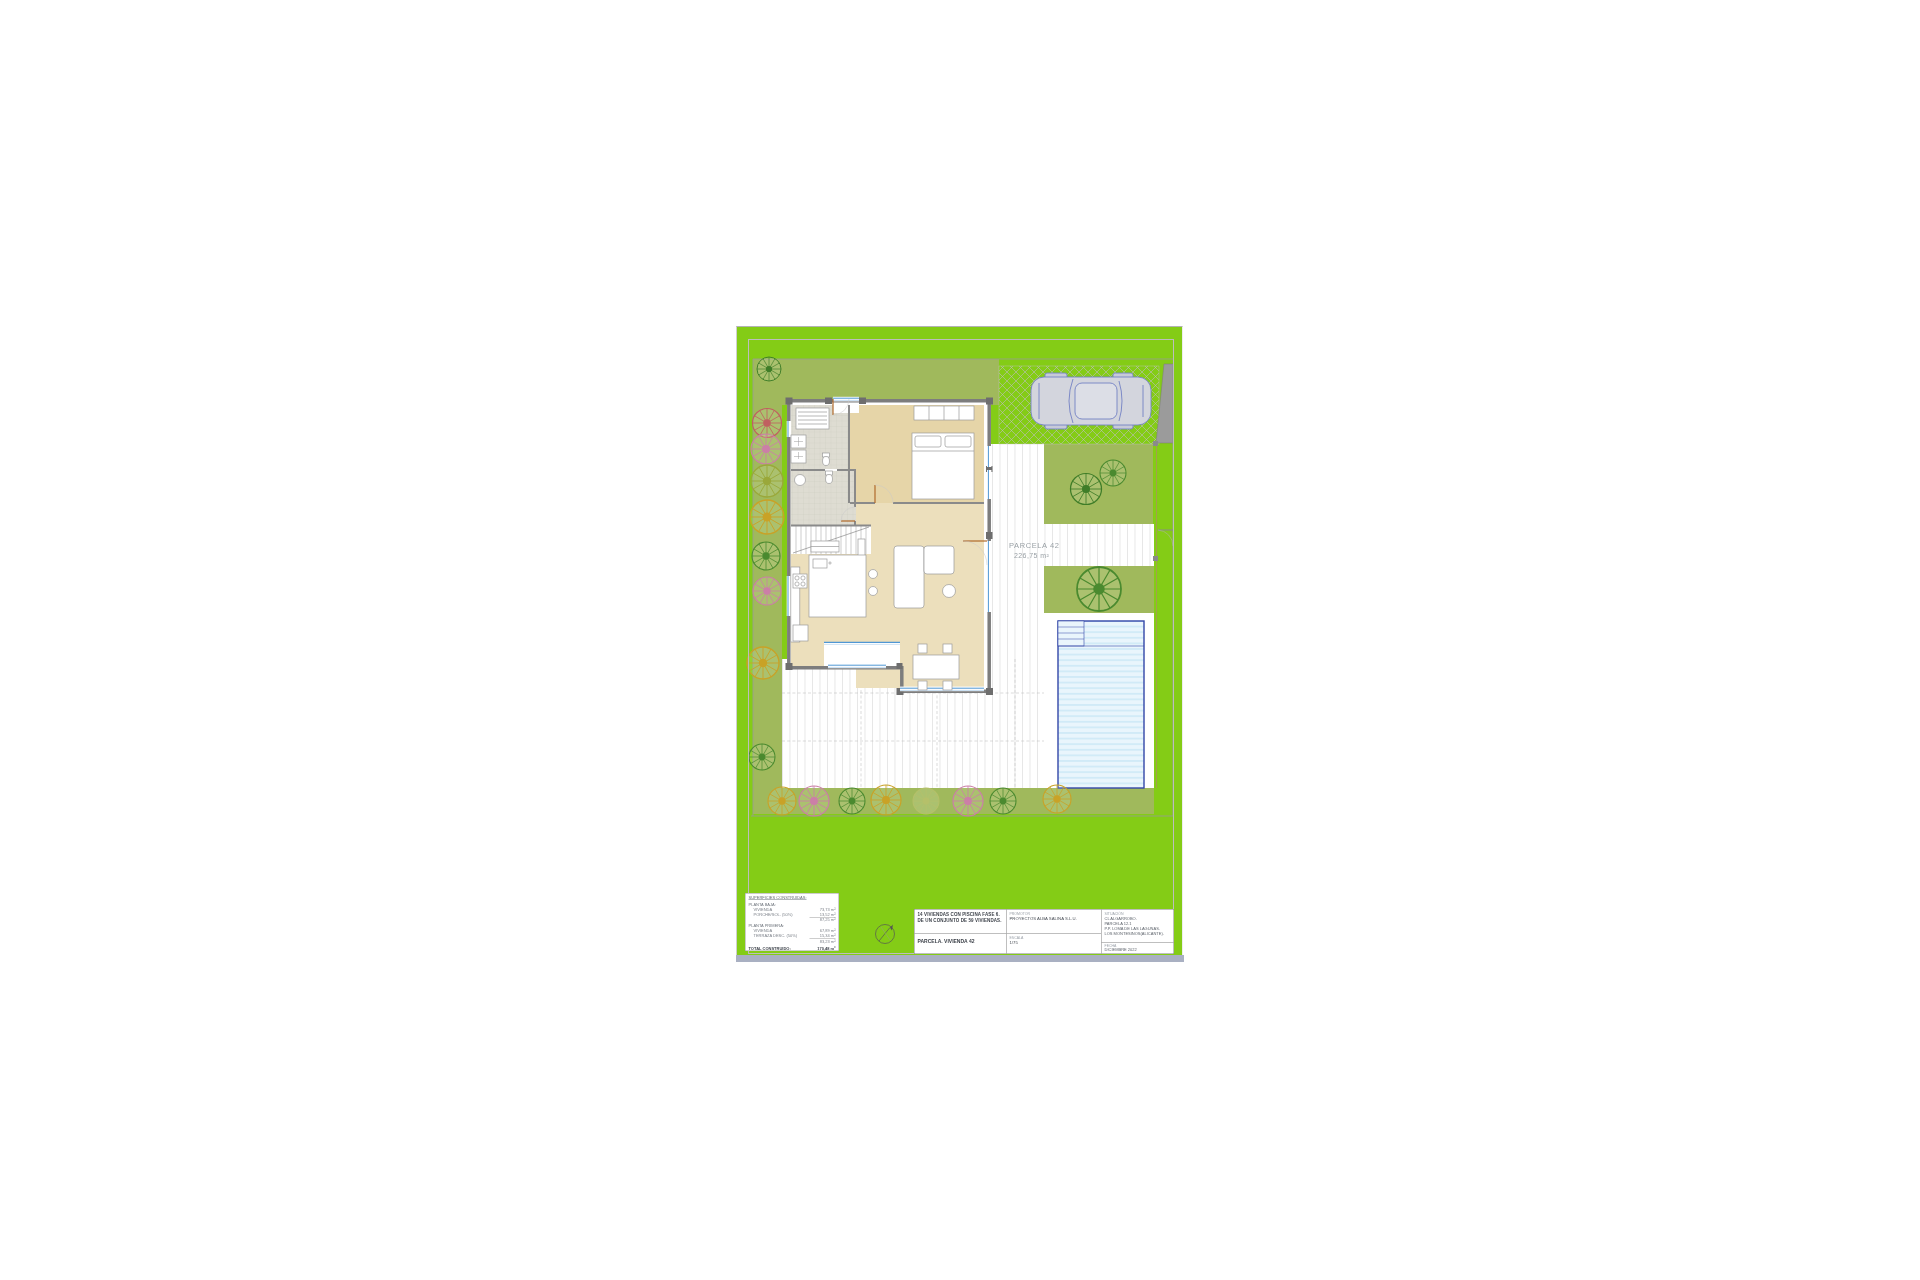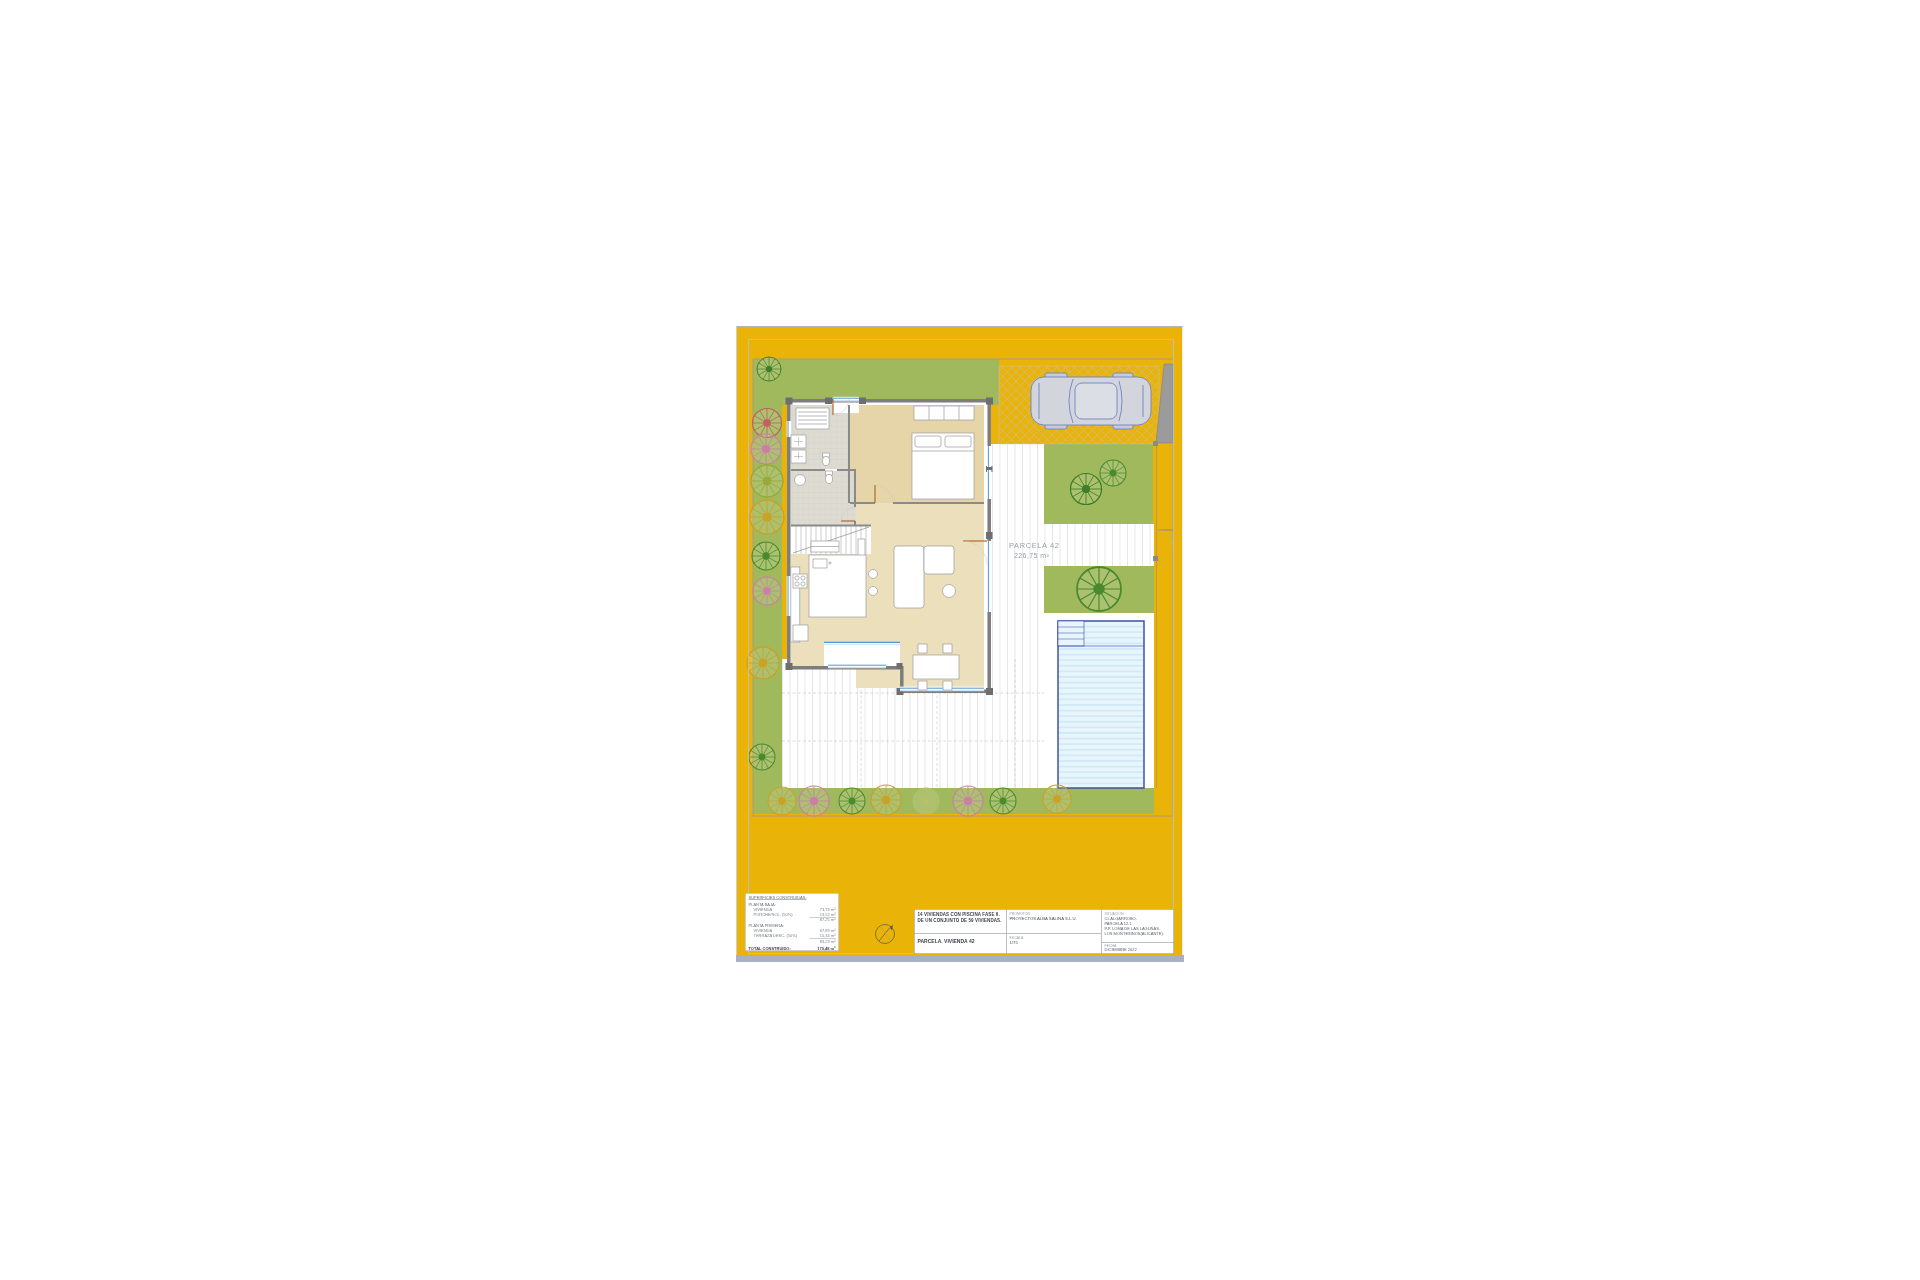--- a/index.html
+++ b/index.html
@@ -1,17 +1,17 @@
 <!DOCTYPE html>
 <html><head>
 <meta charset="utf-8">
 <style>
   html,body{margin:0;padding:0;background:#ffffff;}
   body{width:1920px;height:1280px;position:relative;font-family:"Liberation Sans",sans-serif;overflow:hidden;}
-  .sheet{position:absolute;left:736px;top:326px;width:447px;height:629px;background:#eab308;
+  .sheet{position:absolute;left:736px;top:326px;width:447px;height:629px;background:#84cc16;
          border-top:1px solid #b3b3b3;border-left:1px solid #cfcfcf;border-right:1px solid #ededed;box-sizing:border-box;}
   .bottom-band{position:absolute;left:736px;top:955px;width:448px;height:7px;background:#a9b0c2;}
   .frame{position:absolute;left:11px;top:12px;width:426px;height:615px;border:1px solid #bdbdbd;box-sizing:border-box;}
   svg.plan{position:absolute;left:0;top:0;}
 
   
   .stats{position:absolute;left:8px;top:566px;width:188px;height:116px;transform:scale(0.5);transform-origin:0 0;
          border:1px solid #9a9a9a;box-sizing:border-box;background:#fff;color:#7d828a;
          font-size:8px;line-height:10px;padding:4px 6px;}
   .stats .hd{text-decoration:underline;color:#666c74;margin-bottom:3px;}

